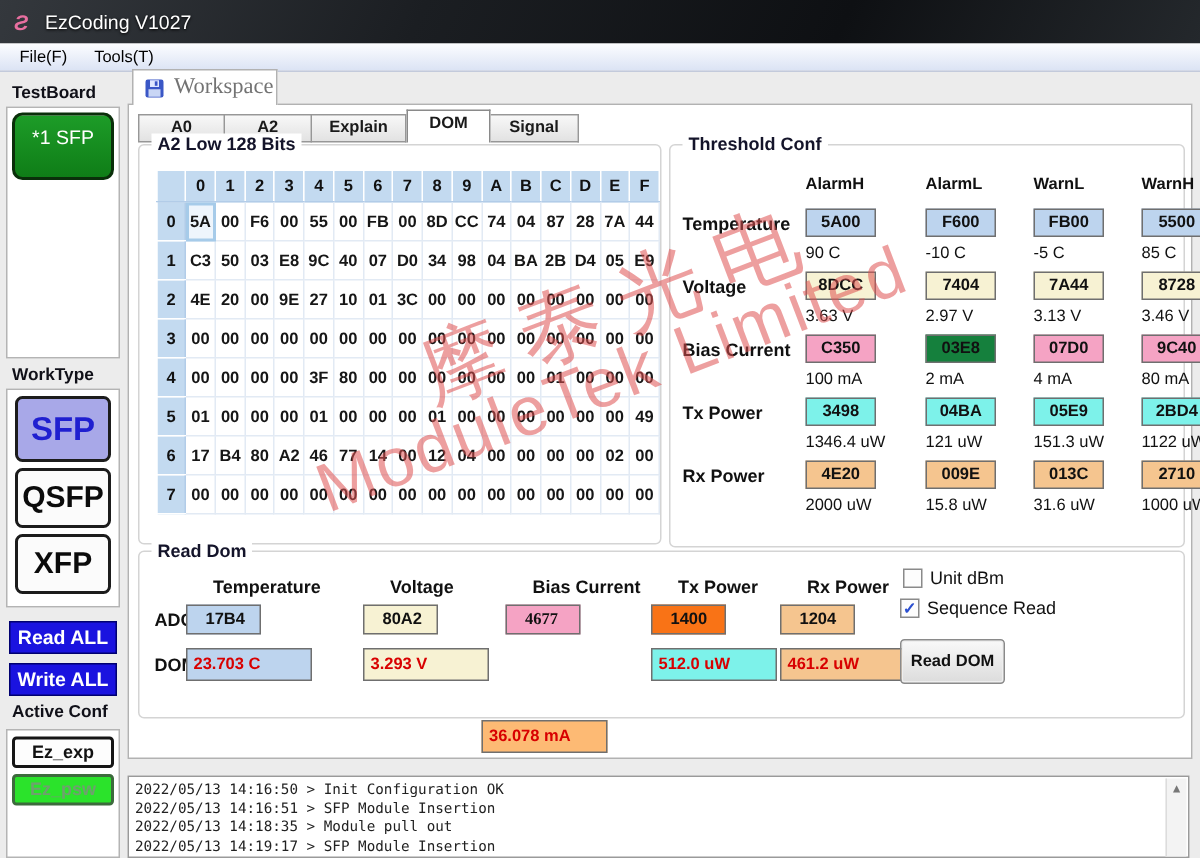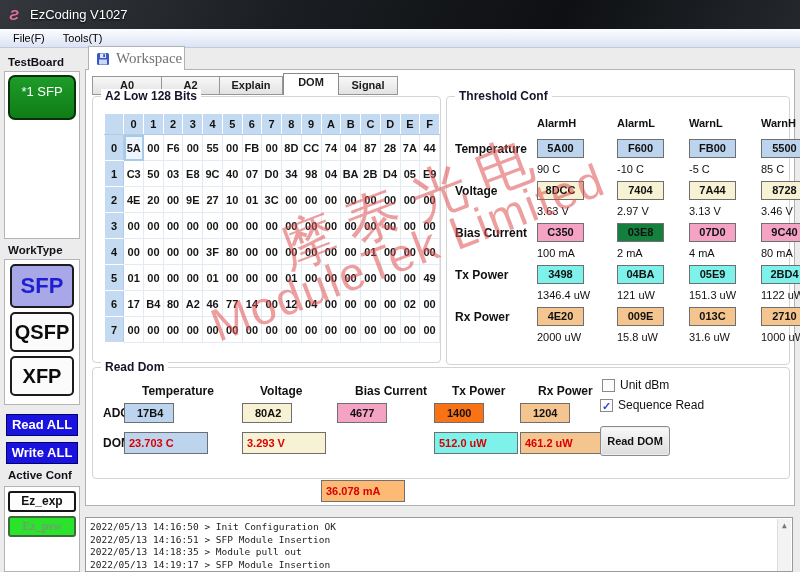--- a/index.html
+++ b/index.html
@@ -27,21 +27,21 @@
   .wt-btn { width:64px; margin:4px auto 3px auto; border:2px solid #1c1c1c; border-radius:5px;
     font-weight:bold; text-align:center; background:#fbfbfb; color:#0b0b0b; }
   .wt-btn.sfp { height:44px; background:#a8a8e8; color:#1f1fd0; font-size:22px; line-height:40px; }
   .wt-btn.qsfp { height:40px; font-size:20px; line-height:36px; }
   .wt-btn.xfp { height:40px; font-size:20px; line-height:36px; }
   .blue-btn { position:absolute; left:6px; width:72px; height:22px; background:#1a13df;
     border:1px solid #000070; color:#fff; font-weight:bold; font-size:13px;
     text-align:center; line-height:20px; }
   .conf-btn { margin:4px 3px 2px 3px; height:21px; border:2px solid #161616; border-radius:3px;
     background:#fdfdfd; font-weight:bold; font-size:12px; text-align:center; line-height:17px; }
-  .conf-btn.psw { background:#2be32b; border-color:#3d6b3d; color:#6fa06f;font-family:Liberation Serif, serif; }
+  .conf-btn.psw { background:#2be32b; border-color:#3d6b3d; color:#6fa06f; }
 
   
   .page { position:absolute; left:85px; top:69px; width:710px; height:437px;
     background:#fff; border:1px solid #b2b2b2; }
   .ws-tab { position:absolute; left:88px; top:46px; width:97px; height:24px; background:#fff;
     border:1px solid #b2b2b2; border-bottom:none; z-index:3; display:flex; align-items:center;
     padding-left:7px; font-family:"Liberation Serif",serif; font-size:15px; color:#737373; }
   .ws-tab svg { margin-right:6px; }
   .tabstrip { position:absolute; left:6px; top:3px; display:flex; align-items:flex-end; height:22px; }
   .tab { height:19px; background:linear-gradient(#f8f8f8,#e2e2e2); border:1px solid #979797;
@@ -143,21 +143,21 @@
     <rect x="4" y="1.5" width="6" height="4.5" fill="#dfe8ff"></rect>
     <rect x="7.2" y="2.2" width="1.8" height="3" fill="#3a57c6"></rect>
     <rect x="3" y="7.5" width="8" height="5" fill="#c9d6f5"></rect>
   </svg>
   <span>Workspace</span>
 </div>
 
 <div class="page">
 
   <div class="tabstrip" id="tab-strip">
-      <div class="tab" style="width: 70px;">A0</div>
+      <div class="tab" style="width: 58px;">A0</div>
       <div class="tab" style="width: 58px;">A2</div>
       <div class="tab" style="width: 63px;">Explain</div>
       <div class="tab active" style="width: 56px;">DOM</div>
       <div class="tab" style="width: 59px;">Signal</div>
     </div>
 
   <div class="groupbox" style="left:6px; top:26px; width:349px; height:267px;">
     <span class="gb-label">A2 Low 128 Bits</span>
     <table id="hex-table">
         <thead>
@@ -451,21 +451,21 @@
     <div class="rd-rowlabel" style="top:38px;">ADC</div>
     <div class="rd-rowlabel" style="top:68px;">DOM</div>
     <div id="readdom-cols">
         <div class="rd-header" style="left: 49px; top: 16px;">Temperature</div>
         <div class="adc-box" style="left: 31px; top: 35px; background: rgb(189, 212, 238);">17B4</div>
         <div class="dom-box" style="left: 31px; top: 64px; background: rgb(189, 212, 238);">23.703 C</div>
         <div class="rd-header" style="left: 167px; top: 16px;">Voltage</div>
         <div class="adc-box" style="left: 149px; top: 35px; background: rgb(247, 242, 211);">80A2</div>
         <div class="dom-box" style="left: 149px; top: 64px; background: rgb(247, 242, 211);">3.293 V</div>
         <div class="rd-header" style="left: 262px; top: 16px;">Bias Current</div>
-        <div class="adc-box" style="left: 244px; top: 35px; background: rgb(245, 163, 196);">4677</div>
+        <div class="adc-box" style="left: 244px; top: 35px; background: rgb(245, 163, 196); font-family: Liberation Serif, serif;">4677</div>
         <div class="dom-box" style="left: 228px; top: 64px; background: #fdba74; margin-top: 48px;">36.078 mA</div>
         <div class="rd-header" style="left: 359px; top: 16px;">Tx Power</div>
         <div class="adc-box" style="left: 341px; top: 35px; background: #f97316;">1400</div>
         <div class="dom-box" style="left: 341px; top: 64px; background: rgb(125, 242, 234);">512.0 uW</div>
         <div class="rd-header" style="left: 445px; top: 16px;">Rx Power</div>
         <div class="adc-box" style="left: 427px; top: 35px; background: rgb(245, 197, 143);">1204</div>
         <div class="dom-box" style="left: 427px; top: 64px; background: rgb(245, 197, 143);">461.2 uW</div>
       </div>
 
     <div class="checkrow" style="left:509px; top:10px;">

